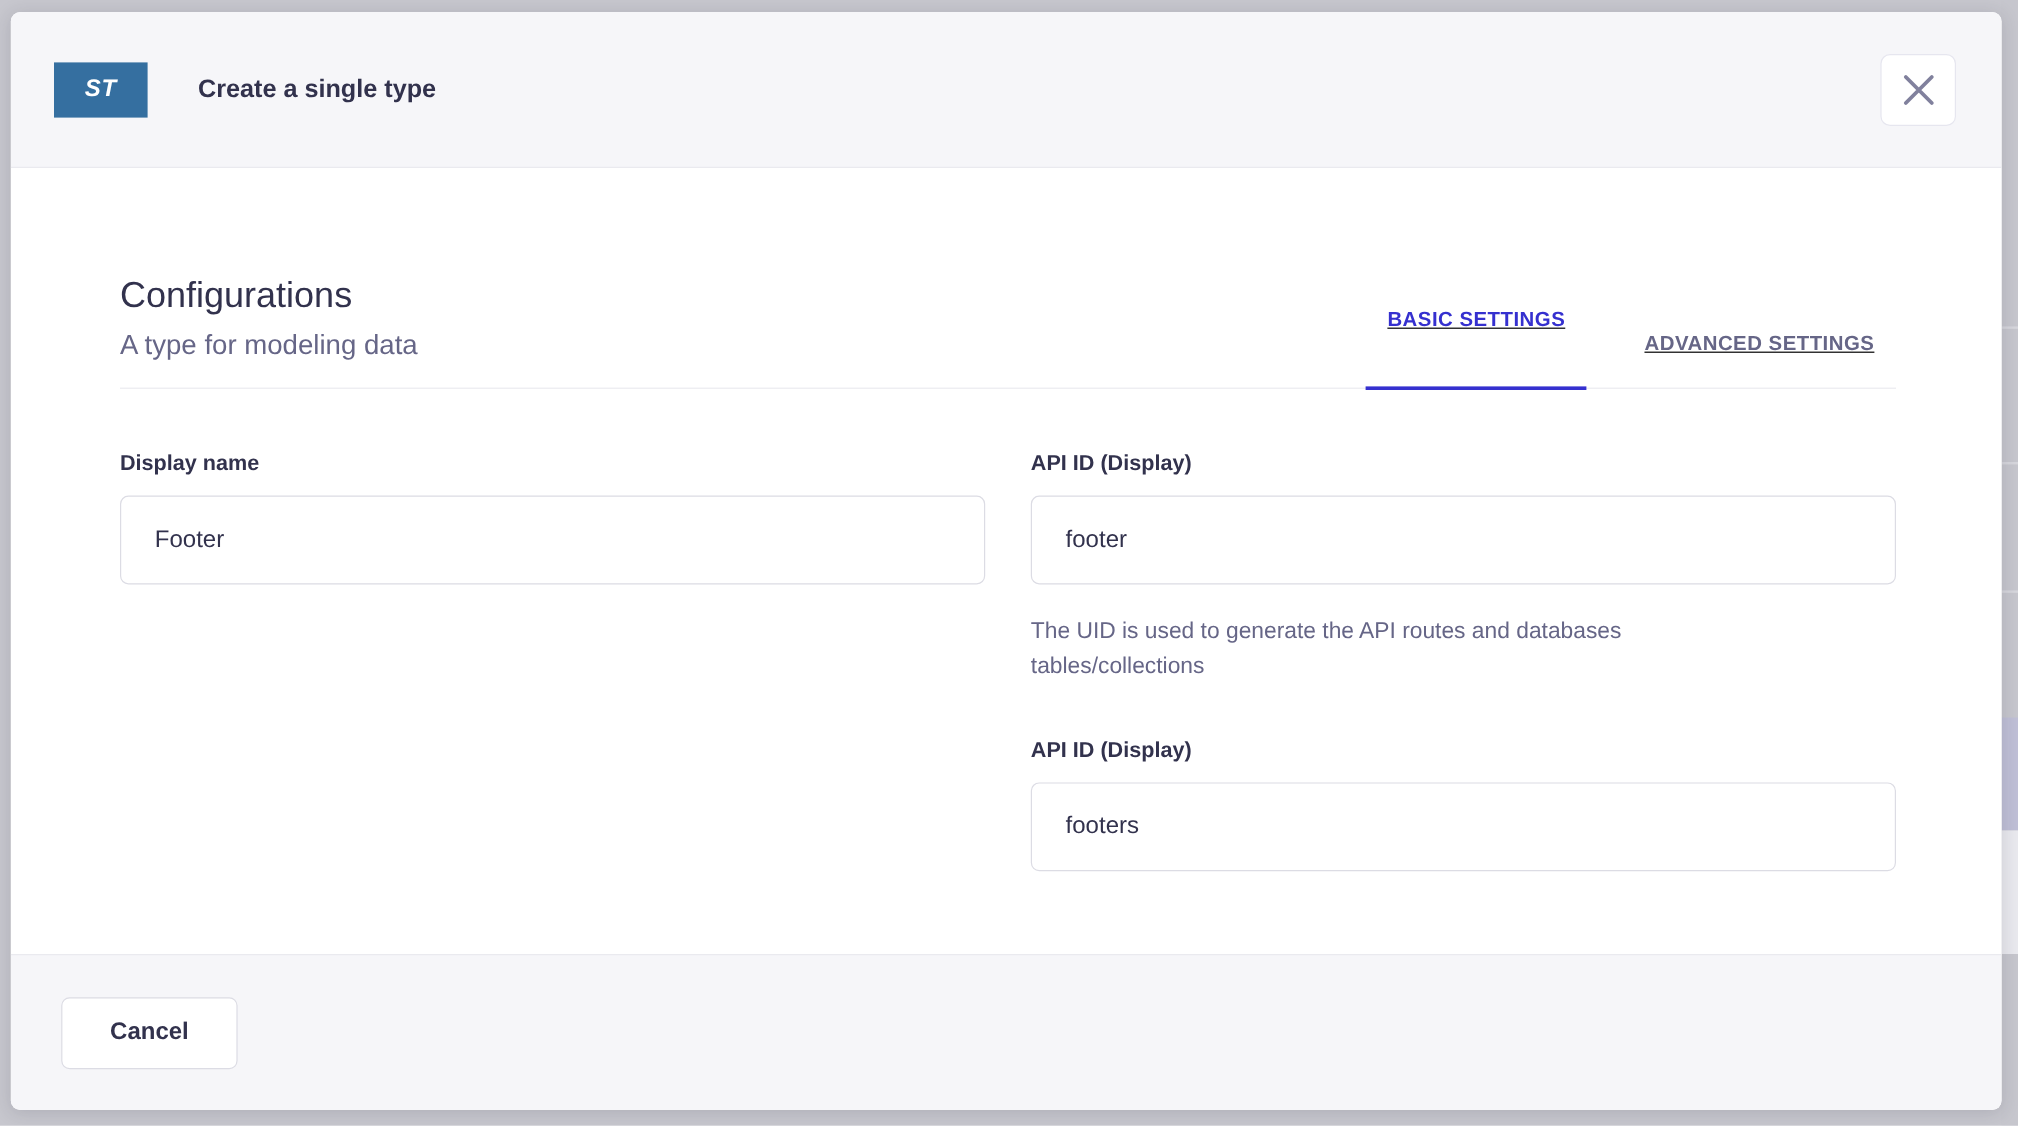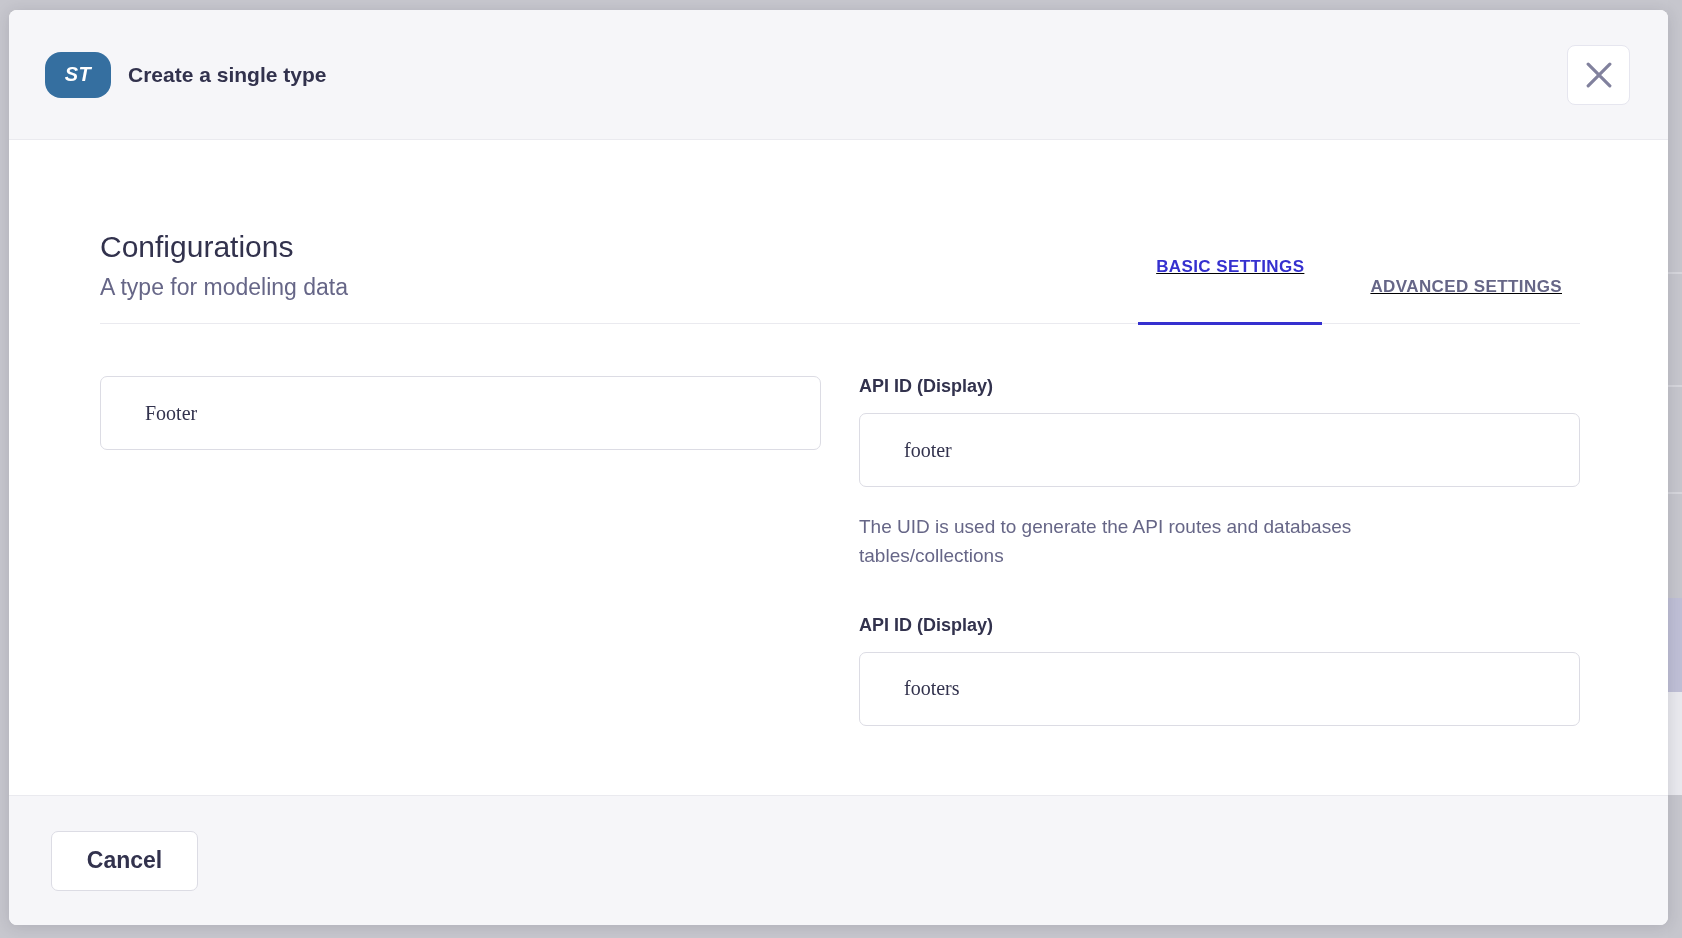--- a/index.html
+++ b/index.html
@@ -40,27 +40,27 @@
   }
   
   .modal-header{
     height:130px;flex:0 0 130px;
     background:var(--panel-bg);
     border-bottom:1px solid var(--divider);
     display:flex;align-items:center;
     padding:0 38px 0 36px;
   }
   .type-badge{
-    width:66px;height:46px;border-radius:16px;
+    width:78px;height:46px;border-radius:0;
     background:var(--badge-bg);color:#fff;
     font-weight:bold;font-style:italic;font-size:20px;letter-spacing:.5px;
     display:flex;align-items:center;justify-content:center;
   }
   .modal-title{
-    margin-left:17px;
+    margin-left:42px;
     font-size:21px;font-weight:700;color:var(--text-dark);
   }
   .close-btn{
     margin-left:auto;width:63px;height:60px;
     background:#fff;border:1px solid #e6e6ef;border-radius:8px;
     display:flex;align-items:center;justify-content:center;cursor:pointer;
   }
   
   .modal-body{
     flex:1;background:#fff;padding:0 88px 0 91px;overflow:hidden;
@@ -84,38 +84,38 @@
     display:grid;grid-template-columns:1fr 1fr;column-gap:38px;
     margin-top:52px;
   }
   .field label{
     display:block;font-size:18px;font-weight:700;color:var(--text-dark);
     margin-bottom:16px;
   }
   .field input{
     width:100%;height:74px;
     border:1px solid var(--input-border);border-radius:7px;
-    padding:0 44px;font-family:Liberation Serif, serif;font-size:20px;color:var(--text-dark);
+    padding:0 28px;font-family:Liberation Sans, sans-serif;font-size:20px;color:var(--text-dark);
     background:#fff;outline:none;
   }
   .helper{
     margin-top:25px;font-size:19px;line-height:1.55;color:var(--text-gray);
     max-width:640px;
   }
   .field-plural{margin-top:44px;}
   
   .modal-footer{
     height:130px;flex:0 0 130px;
     background:var(--panel-bg);border-top:1px solid var(--divider);
     display:flex;align-items:center;justify-content:space-between;
     padding:0 38px 0 42px;
   }
   .btn{
     height:60px;border-radius:7px;cursor:pointer;
-    font-family:inherit;font-size:23px;font-weight:700;
+    font-family:inherit;font-size:20px;font-weight:700;
     display:flex;align-items:center;justify-content:center;
   }
   .btn-cancel{
     min-width:147px;padding:0 32px;
     background:#fff;border:1px solid var(--input-border);color:var(--text-dark);
   }
   .btn-continue{
     min-width:173px;padding:0 34px;
     background:var(--continue-bg);border:1px solid var(--continue-border);
     color:var(--accent);
@@ -158,20 +158,21 @@
         <div class="tabs">
           <button class="tab active">BASIC SETTINGS</button>
           <button class="tab">ADVANCED SETTINGS</button>
         </div>
       </div>
 
       <div class="form-grid">
 
         <div class="col-left">
           <div class="field">
+            <label>Display name</label>
             <input type="text" value="Footer" style="">
           </div>
         </div>
 
         <div class="col-right">
           <div class="field">
             <label>API ID (Display)</label>
             <input type="text" value="footer" style="">
             <div class="helper">The UID is used to generate the API routes and databases tables/collections</div>
           </div>

